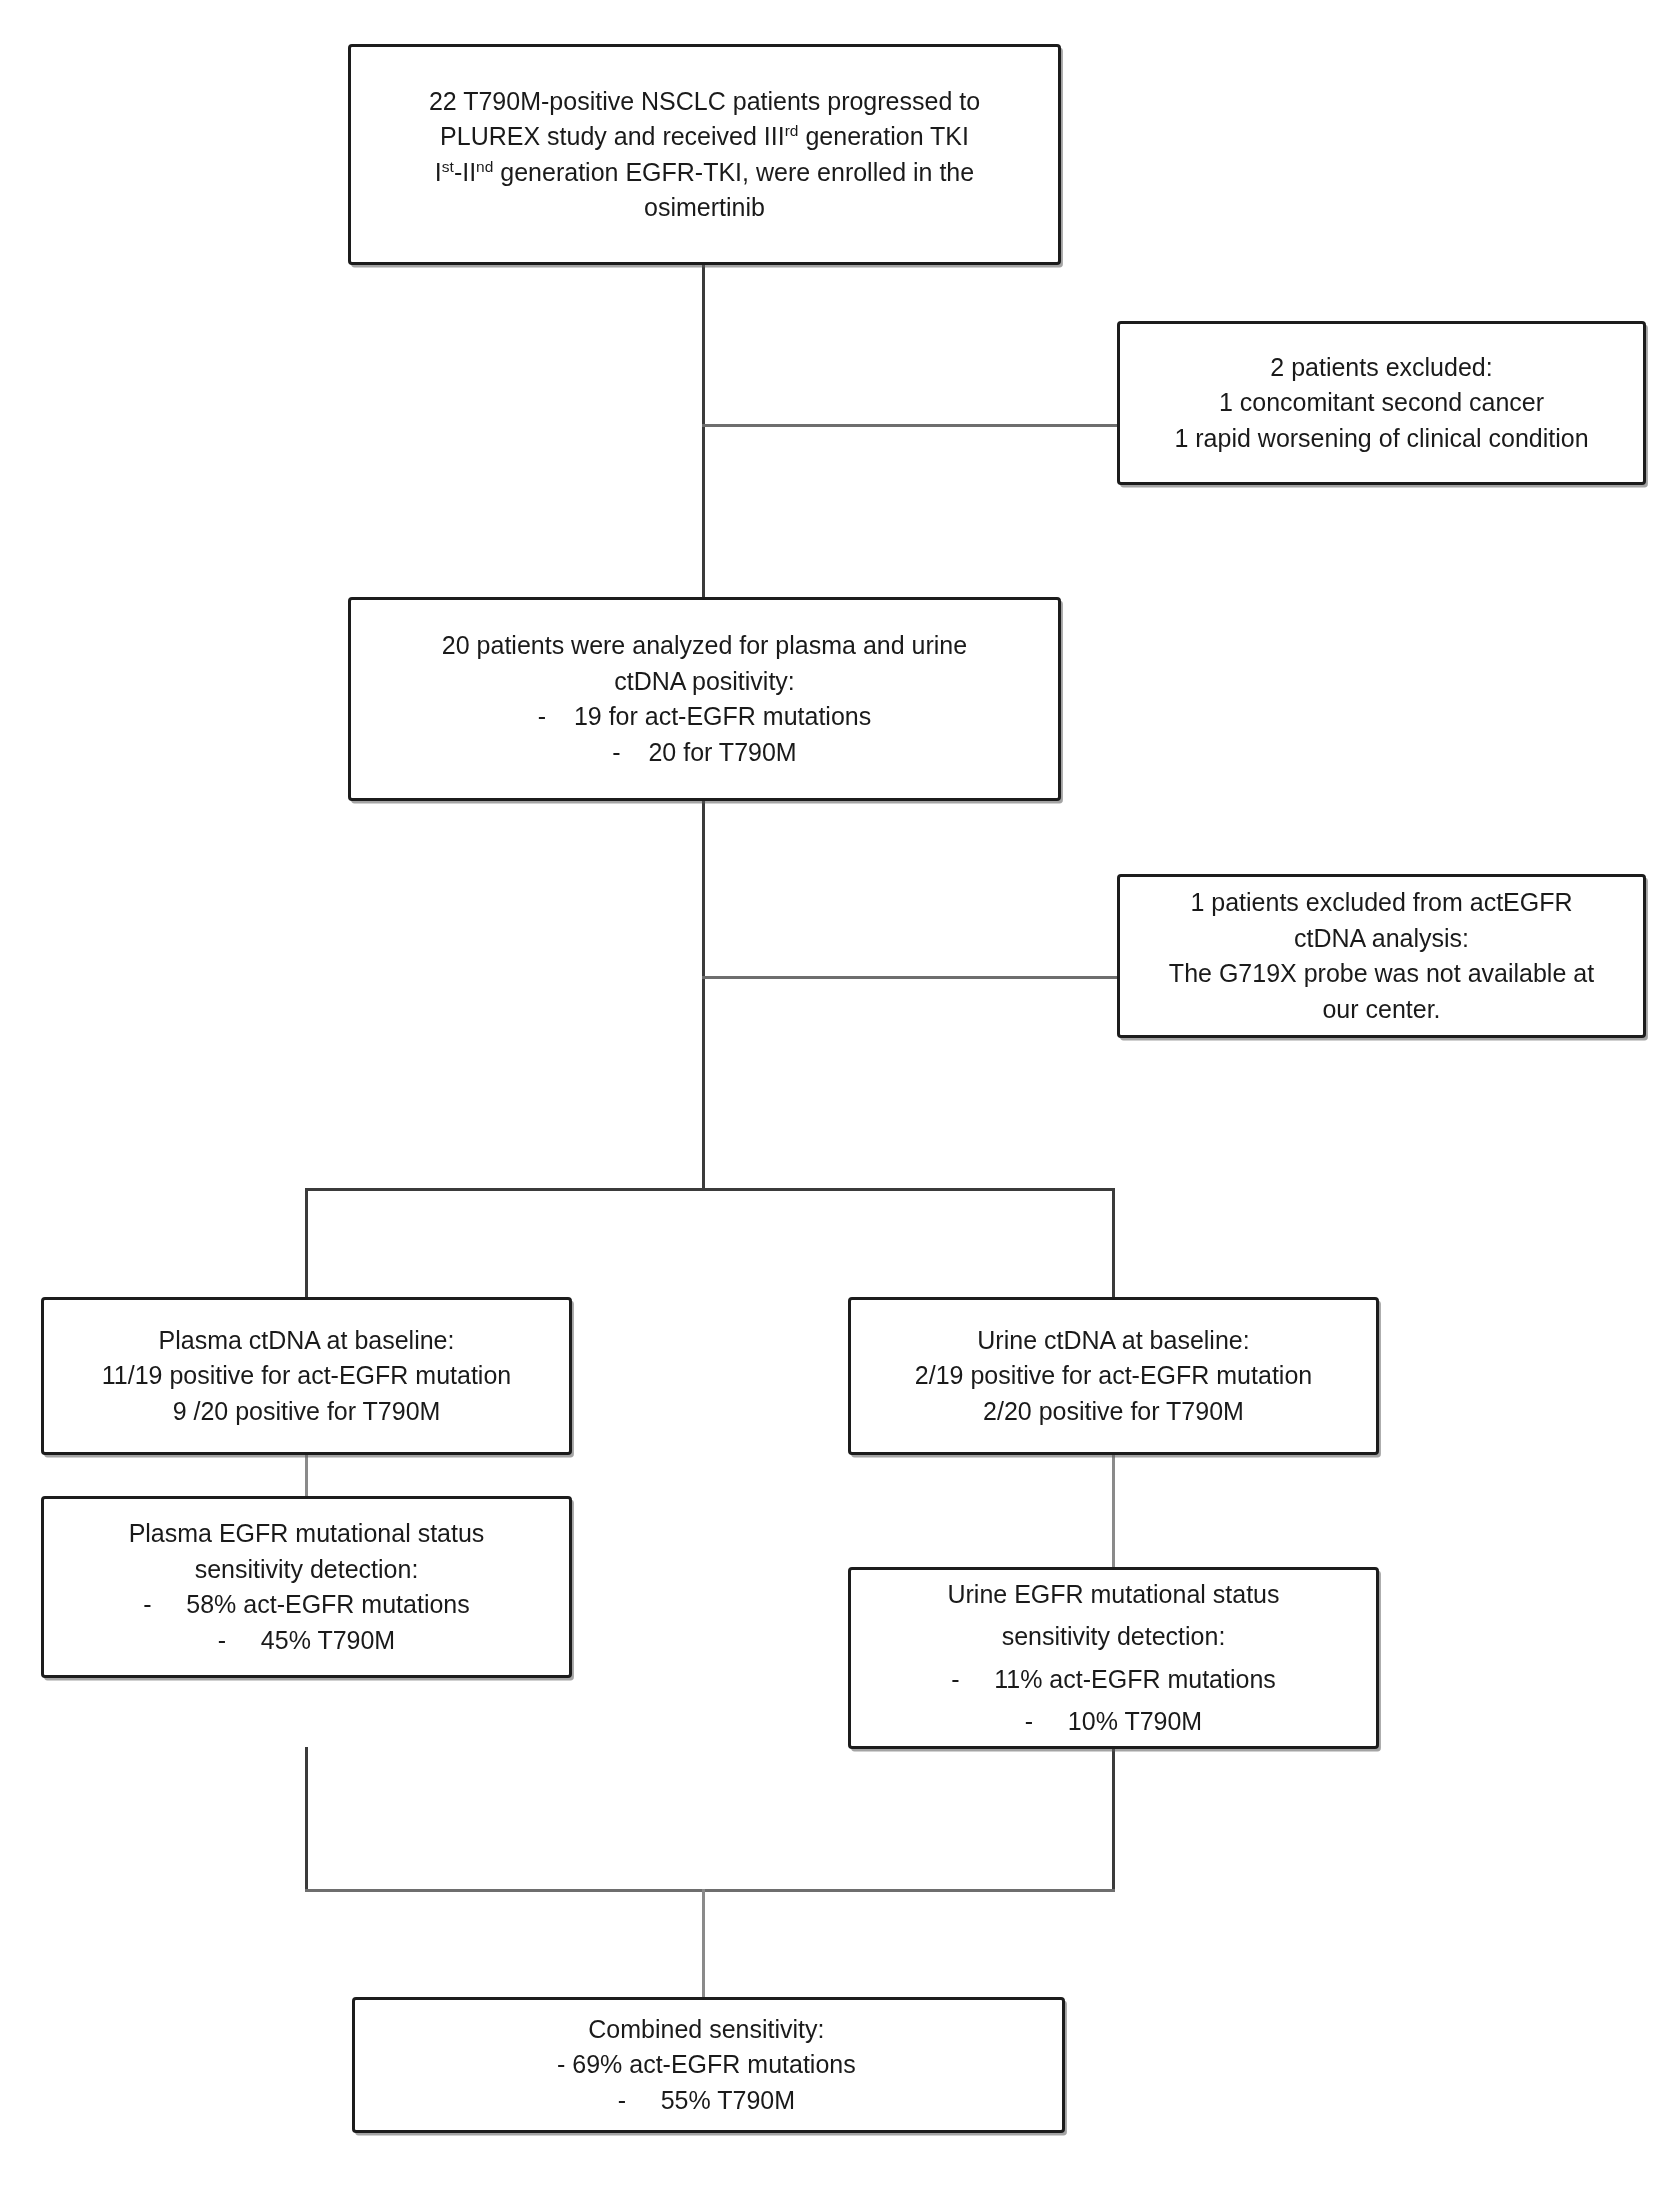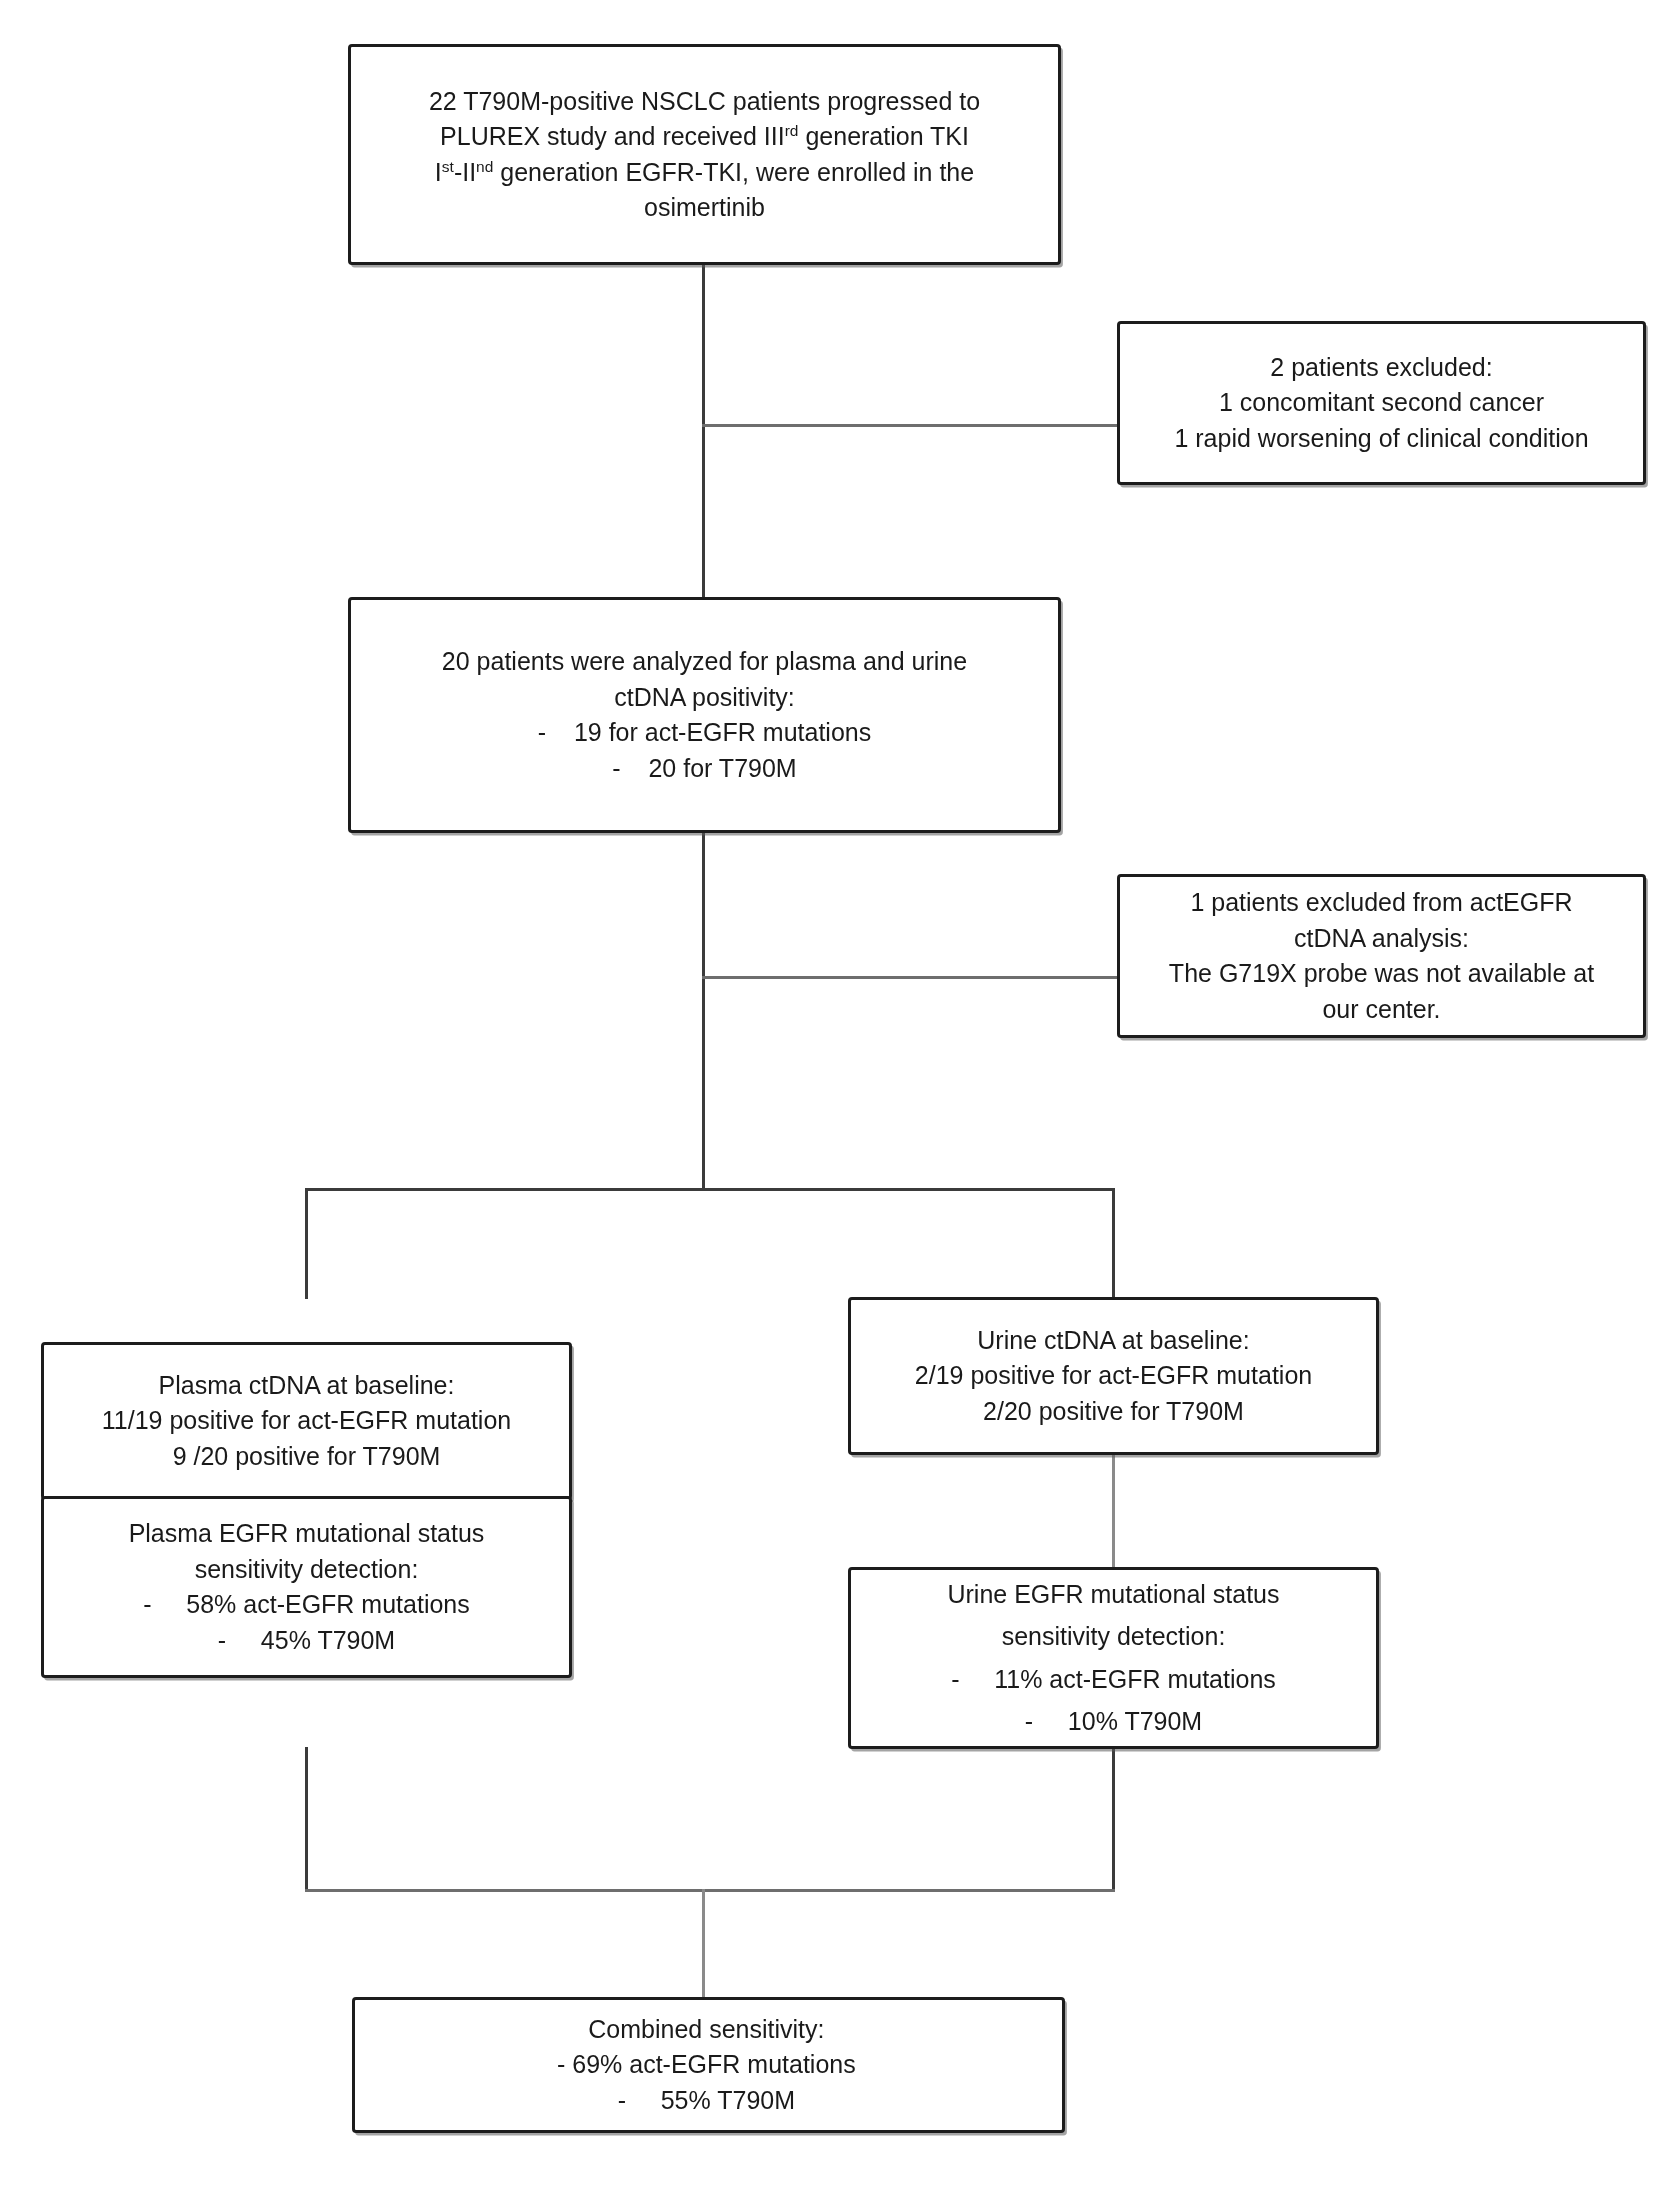--- a/index.html
+++ b/index.html
@@ -97,35 +97,35 @@
     <span class="ln"><span>I</span><sup>st</sup><span>-II</span><sup>nd</sup>&nbsp;<span>generation EGFR-TKI, were enrolled in the</span></span>
     <span class="ln">osimertinib</span>
   </div>
 
   <div class="node" style="left:1117px; top:321px; width:529px; height:164px;">
     <span class="ln">2 patients excluded:</span>
     <span class="ln">1 concomitant second cancer</span>
     <span class="ln">1 rapid worsening of clinical condition</span>
   </div>
 
-  <div class="node" style="left:348px; top:597px; width:713px; height:236px;">
+  <div class="node" style="left:348px; top:597px; width:713px; height:204px;">
     <span class="ln">20 patients were analyzed for plasma and urine</span>
     <span class="ln">ctDNA positivity:</span>
     <span class="bulletrow">-    19 for act-EGFR mutations</span>
     <span class="bulletrow">-    20 for T790M</span>
   </div>
 
   <div class="node" style="left:1117px; top:874px; width:529px; height:164px;">
     <span class="ln">1 patients excluded from actEGFR</span>
     <span class="ln">ctDNA analysis:</span>
     <span class="ln">The G719X probe was not available at</span>
     <span class="ln">our center.</span>
   </div>
 
-  <div class="node" style="left:41px; top:1297px; width:531px; height:158px;margin-top:45px;">
+  <div class="node" style="left:41px; top:1297px; width:531px; height:158px;">
     <span class="ln">Plasma ctDNA at baseline:</span>
     <span class="ln">11/19 positive for act-EGFR mutation</span>
     <span class="ln">9 /20 positive for T790M</span>
   </div>
 
   <div class="node" style="left:848px; top:1297px; width:531px; height:158px;">
     <span class="ln">Urine ctDNA at baseline:</span>
     <span class="ln">2/19 positive for act-EGFR mutation</span>
     <span class="ln">2/20 positive for T790M</span>
   </div>

